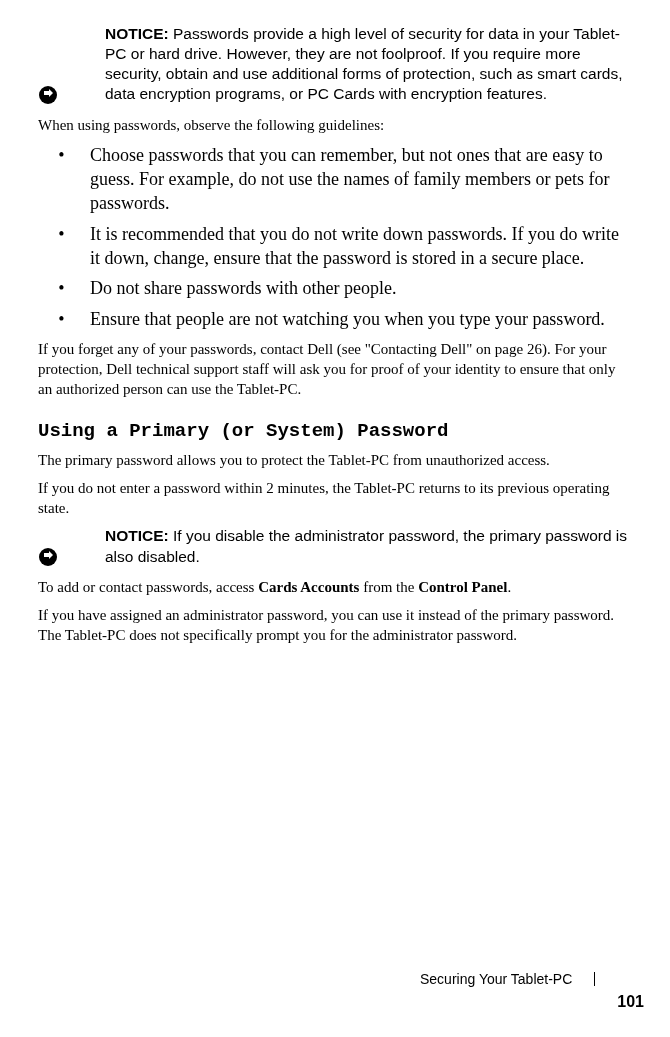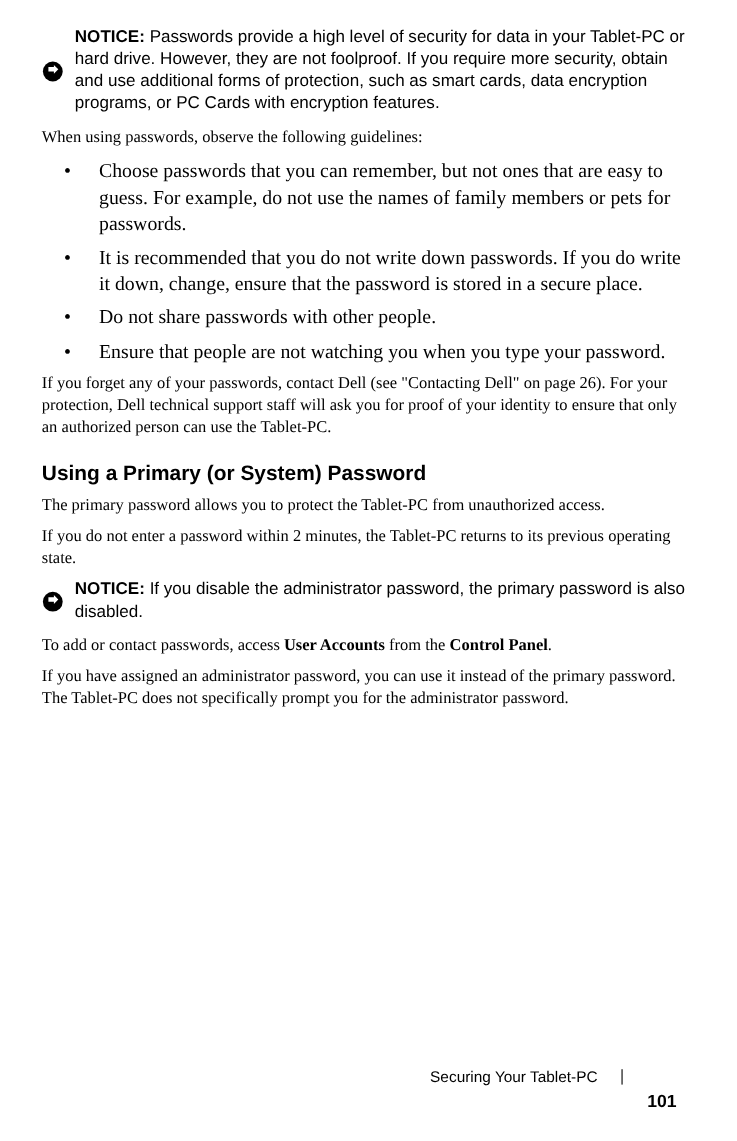--- a/index.html
+++ b/index.html
@@ -1,28 +1,28 @@
 <!DOCTYPE html>
 <html><head>
 <meta charset="utf-8">
 <style>
   * { margin: 0; padding: 0; box-sizing: border-box; }
   html, body { width: 670px; height: 1037px; background: #fff; font-family: Georgia, 'Times New Roman', serif; color: #000; }
   .page { padding: 20px 38px 30px 38px; height: 100%; position: relative; }
-  .notice-block { display: flex; align-items: center; margin: 4px 0 10px 0; }
+  .notice-block { display: flex; align-items: flex-end; margin: 4px 0 10px 0; gap: 37px; }
   .notice-icon { flex: 0 0 auto; width: 20px; height: 20px; margin-right: 10px; margin-top: 1px; }
   .notice-text { font-family: Arial, Helvetica, sans-serif; font-size: 15.5px; line-height: 1.3; font-weight: 400; }
   .notice-label { font-weight: 700; }
   .body-para { font-size: 15px; line-height: 1.35; margin: 8px 0; }
   .bullets { margin: 6px 0 4px 0; padding-left: 40px; }
   .bullets li { font-size: 18px; line-height: 1.35; margin: 6px 0; padding-left: 12px; }
   .bullets li::marker { content: "•   "; }
-  .h2 { font-family: Liberation Sans, sans-serif; font-weight: 700; font-size: 19px; margin: 20px 0 4px 0; }
+  .h2 { font-family: Liberation Mono, monospace; font-weight: 700; font-size: 19px; margin: 20px 0 4px 0; }
   .bold-inline { font-weight: 700; }
-  .footer { position: absolute; bottom: 26px; right: 55px; display: flex; align-items: center; font-family: Arial, Helvetica, sans-serif; font-size: 14px; }
+  .footer { position: absolute; bottom: 26px; right: 26px; display: flex; align-items: center; font-family: Arial, Helvetica, sans-serif; font-size: 14px; }
   .footer-sep { margin: 0 22px; width: 1px; height: 14px; background: #000; }
   .footer-pagenum { font-weight: 700; font-size: 16px; margin-top: 46px; }
 </style>
 </head>
 <body>
 
 <div class="page">
 
   <div class="notice-block">
     <span class="notice-icon">
@@ -60,21 +60,21 @@
         <path d="M6 6 h5 v-2 l4 4 -4 4 v-2 h-5 z" fill="#fff"></path>
       </svg>
     </span>
     <div class="notice-text">
       <span class="notice-label">NOTICE:</span>
       <span>If you disable the administrator password, the primary password is also disabled.</span>
     </div>
   </div>
 
   <p class="body-para">
-    <span>To add or contact passwords, access </span><span class="bold-inline">User Accounts</span><span> from the </span><span class="bold-inline">Control Panel</span><span>.</span>
+    <span>To add or contact passwords, access </span><span class="bold-inline">Cards Accounts</span><span> from the </span><span class="bold-inline">Control Panel</span><span>.</span>
   </p>
 
   <p class="body-para">If you have assigned an administrator password, you can use it instead of the primary password. The Tablet-PC does not specifically prompt you for the administrator password.</p>
 
   <div class="footer">
     <span>Securing Your Tablet-PC</span>
     <span class="footer-sep"></span>
     <span class="footer-pagenum">101</span>
   </div>
 

